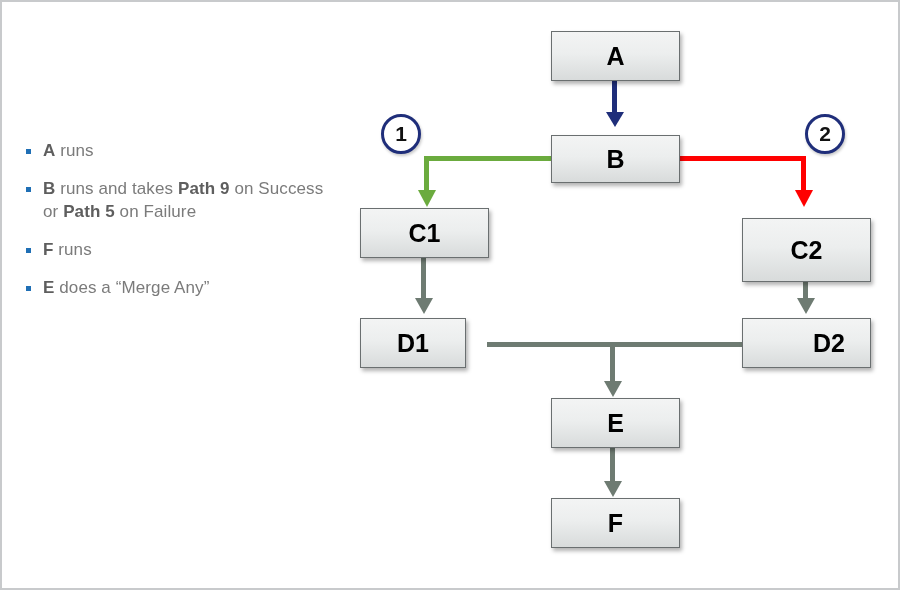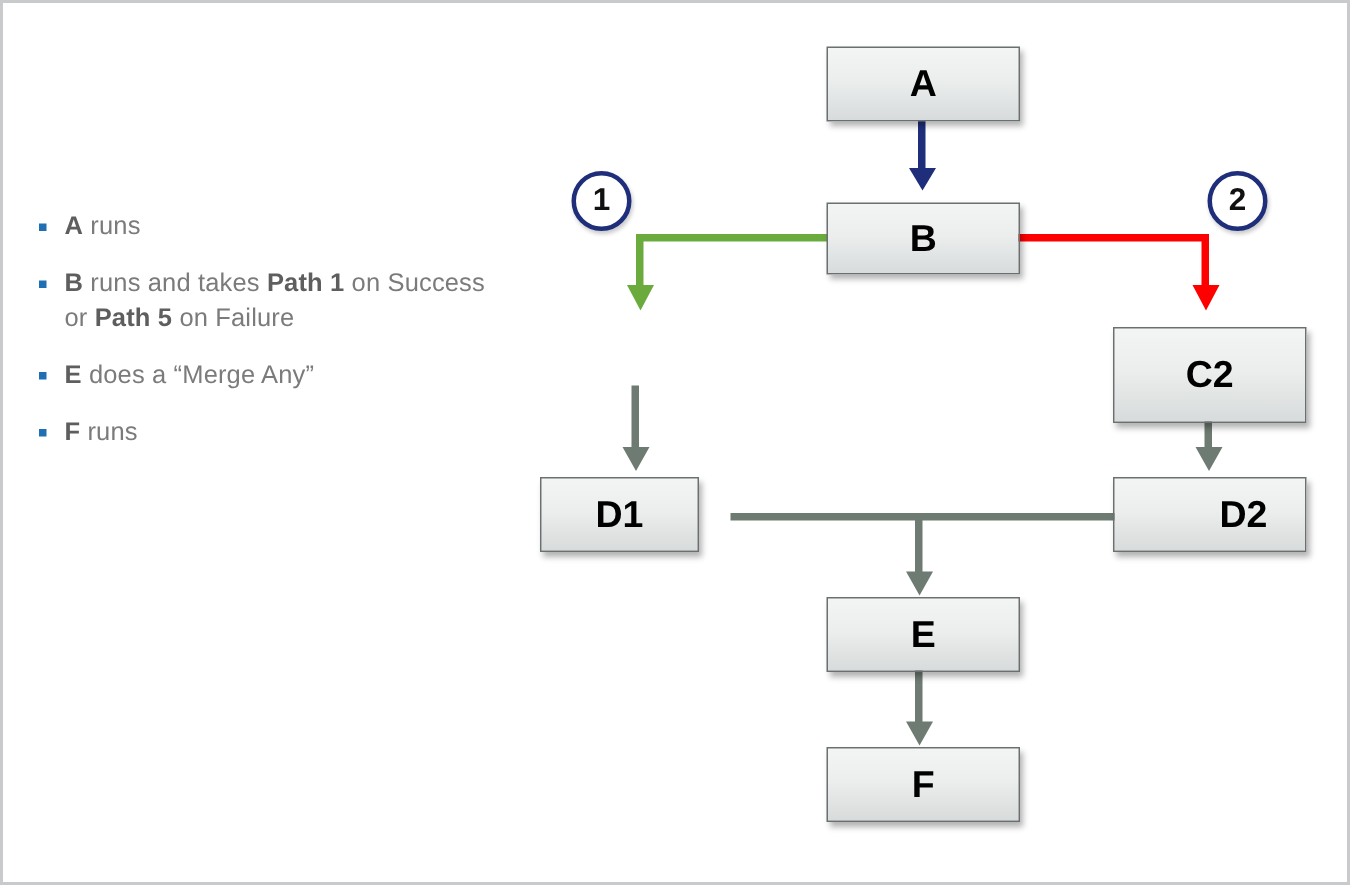--- a/index.html
+++ b/index.html
@@ -112,31 +112,31 @@
 
   <div id="bullets">
 
     <div class="bullet-row">
       <span class="bullet-mark"></span>
       <span class="bullet-text"><b>A</b> runs</span>
     </div>
 
     <div class="bullet-row">
       <span class="bullet-mark"></span>
-      <span class="bullet-text"><b>B</b> runs and takes <b>Path 1</b> on Success or <b>Path 5</b> on Failure</span>
+      <span class="bullet-text"><b>B</b> runs and takes <b>Path 9</b> on Success or <b>Path 5</b> on Failure</span>
+    </div>
+
+    <div class="bullet-row">
+      <span class="bullet-mark"></span>
+      <span class="bullet-text"><b>F</b> runs</span>
     </div>
 
     <div class="bullet-row">
       <span class="bullet-mark"></span>
       <span class="bullet-text"><b>E</b> does a “Merge Any”</span>
-    </div>
-
-    <div class="bullet-row">
-      <span class="bullet-mark"></span>
-      <span class="bullet-text"><b>F</b> runs</span>
     </div>
 
   </div>
 
   <div class="seg v" style="left:610px; top:78px; height:34px; background:#1F2E7A;"></div>
   <div class="arrowhead down" style="left:603.5px; top:110px; border-top:15px solid #1F2E7A;"></div>
 
   <div class="seg h" style="left:422px; top:154px; width:130px; background:#6BAB3E;"></div>
   <div class="seg v" style="left:422px; top:154px; height:36px; background:#6BAB3E;"></div>
   <div class="arrowhead down" style="left:415.5px; top:188px; border-top:17px solid #6BAB3E;"></div>
@@ -160,20 +160,23 @@
   <div class="arrowhead down" style="left:601.5px; top:479px; border-top:16px solid #6E7B72;"></div>
 
   <div class="node" style="left:549px; top:29px; width:129px; height:50px;">
     <span>A</span>
   </div>
 
   <div class="node" style="left:549px; top:133px; width:129px; height:48px;">
     <span>B</span>
   </div>
 
+  <div class="node" style="left:358px; top:206px; width:129px; height:50px;">
+    <span>C1</span>
+  </div>
 
   <div class="node" style="left:740px; top:188px; width:129px; height:64px;margin-top:28px;">
     <span>C2</span>
   </div>
 
   <div class="node" style="left:358px; top:316px; width:106px; height:50px;">
     <span>D1</span>
   </div>
 
   <div class="node" style="left:740px; top:316px; width:129px; height:50px;padding-left:45px;">

